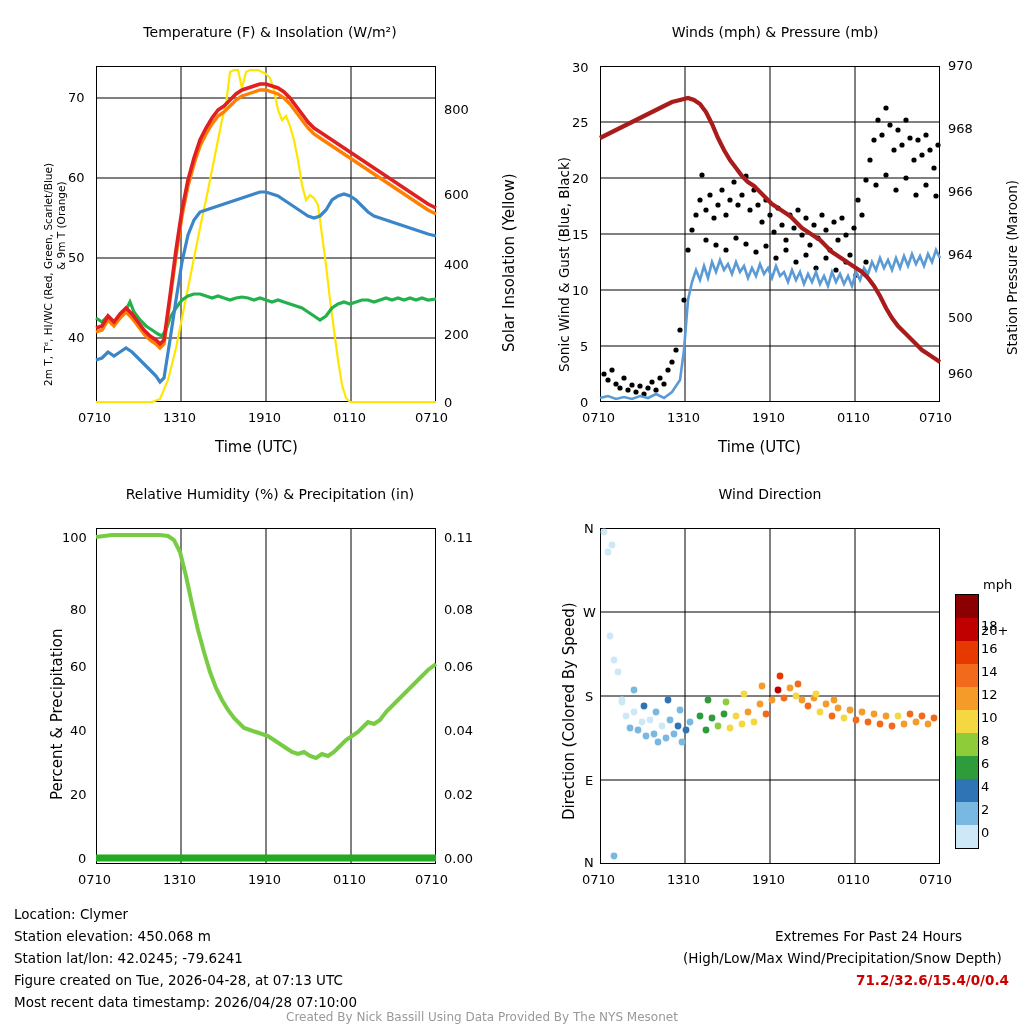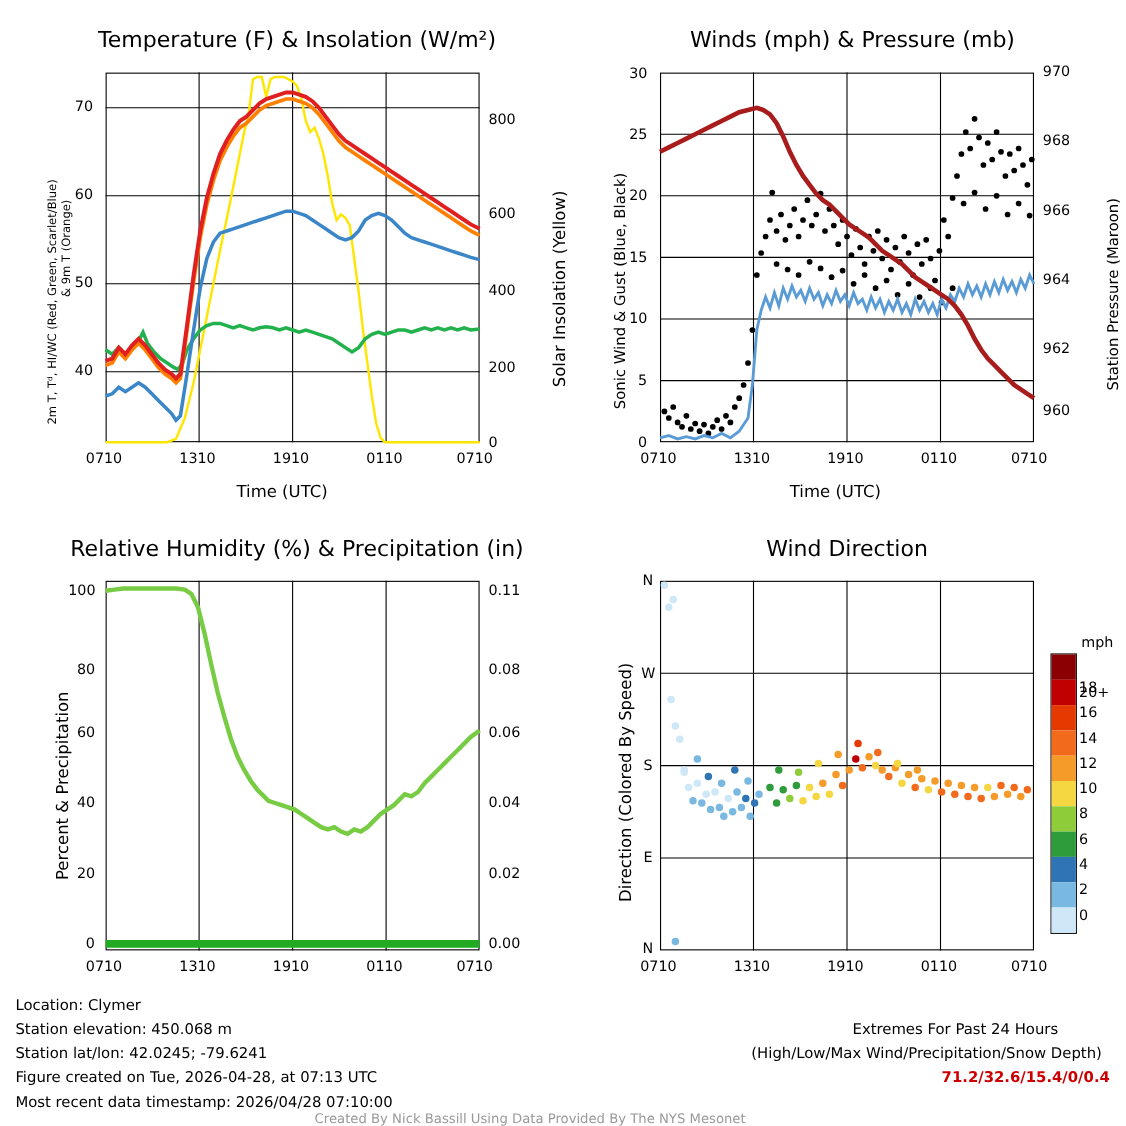--- a/index.html
+++ b/index.html
@@ -1,20 +1,20 @@
 <!DOCTYPE html>
 <html><head>
 <meta charset="utf-8">
 <style>
   html,body{margin:0;padding:0;}
   body{width:1024px;height:1024px;background:#ffffff;font-family:"DejaVu Sans",sans-serif;color:#000;}
   #root{position:relative;width:1024px;height:1024px;overflow:hidden;}
 
   .panel{position:absolute;}
-  .ptitle{position:absolute;text-align:center;font-size:20px;color:#000;white-space:nowrap;}
+  .ptitle{position:absolute;text-align:center;font-size:14px;color:#000;white-space:nowrap;}
   .axlabel{position:absolute;font-size:15px;color:#000;white-space:nowrap;}
   .ticklabel{position:absolute;font-size:13px;color:#000;white-space:nowrap;}
   .vrot{transform-origin:0 0;}
   .plotbox{position:absolute;border:1px solid #000;box-sizing:border-box;background:#fff;}
   svg.series{position:absolute;left:0;top:0;overflow:visible;}
   .footer{position:absolute;font-size:13.5px;color:#000;white-space:nowrap;}
   .footred{color:#cc0000;font-weight:bold;}
   .credit{position:absolute;font-size:12px;color:#999;white-space:nowrap;}
   .legend-title{position:absolute;font-size:13px;}
   .legend-lbl{position:absolute;font-size:13px;}
@@ -209,21 +209,21 @@
 
     <div class="ticklabel" style="left:580px;top:395px;">0</div>
     <div class="ticklabel" style="left:580px;top:339px;">5</div>
     <div class="ticklabel" style="left:572px;top:283px;">10</div>
     <div class="ticklabel" style="left:572px;top:227px;">15</div>
     <div class="ticklabel" style="left:572px;top:171px;">20</div>
     <div class="ticklabel" style="left:572px;top:115px;">25</div>
     <div class="ticklabel" style="left:572px;top:60px;">30</div>
 
     <div class="ticklabel" style="left:948px;top:366px;">960</div>
-    <div class="ticklabel" style="left:948px;top:310px;">962</div>
+    <div class="ticklabel" style="left:948px;top:310px;">500</div>
     <div class="ticklabel" style="left:948px;top:247px;">964</div>
     <div class="ticklabel" style="left:948px;top:184px;">966</div>
     <div class="ticklabel" style="left:948px;top:121px;">968</div>
     <div class="ticklabel" style="left:948px;top:58px;">970</div>
 
     <div class="ticklabel" style="left:582px;top:410px;">0710</div>
     <div class="ticklabel" style="left:667px;top:410px;">1310</div>
     <div class="ticklabel" style="left:752px;top:410px;">1910</div>
     <div class="ticklabel" style="left:837px;top:410px;">0110</div>
     <div class="ticklabel" style="left:919px;top:410px;">0710</div>

